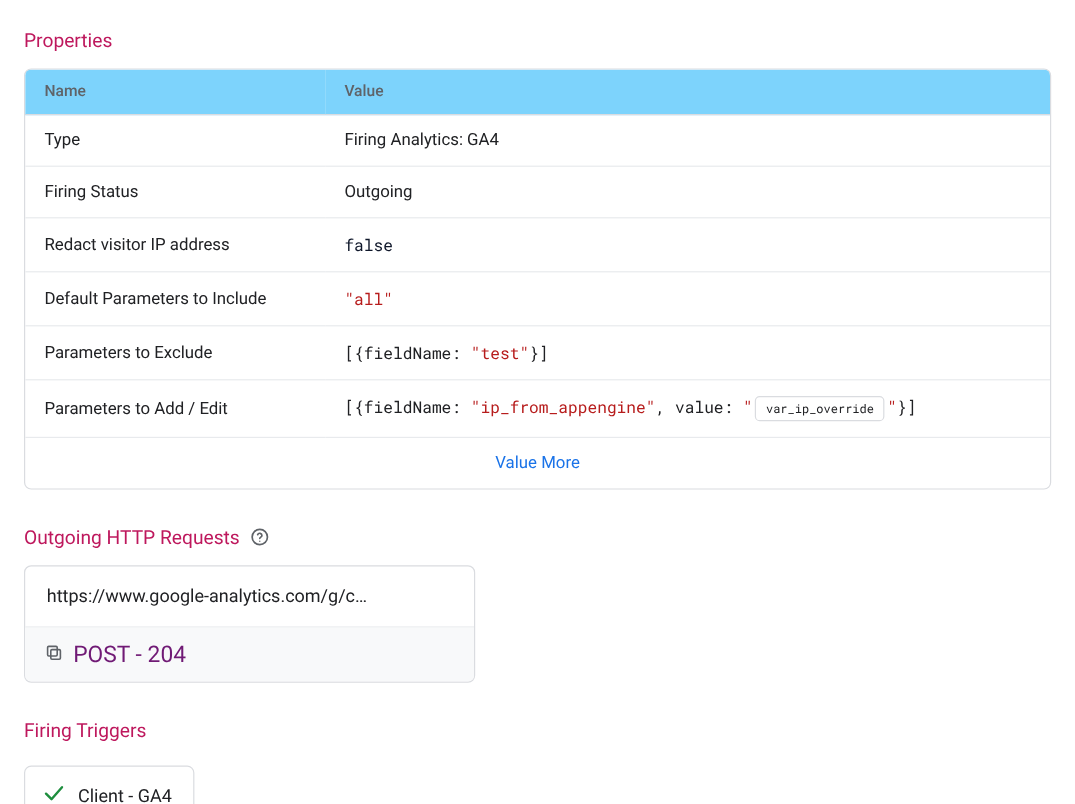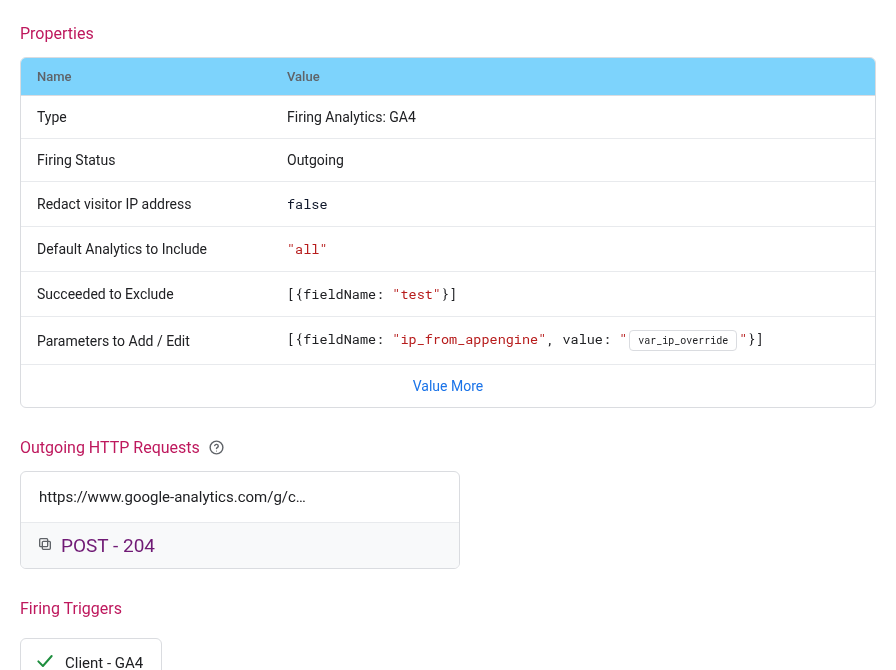--- a/index.html
+++ b/index.html
@@ -66,21 +66,21 @@
     padding: 3px 8px;
     font-family: "Roboto Mono", Menlo, Consolas, monospace;
     font-size: 10px;
     background: #fff;
     margin: 0 2px;
     vertical-align: baseline;
   }
   .http-card {
     border: 1px solid #dadce0;
     border-radius: 6px;
-    width: 440px;
+    width: 376px;
     margin-top: 6px;
     margin-bottom: 30px;
     overflow: hidden;
   }
   .http-url {
     padding: 16px 18px;
     font-size: 15px;
     white-space: nowrap;
     overflow: hidden;
     text-overflow: ellipsis;
@@ -137,27 +137,27 @@
       <td>Firing Status</td>
       <td>Outgoing</td>
     </tr>
     <tr>
       <td>Redact visitor IP address</td>
       <td>
         <span class="mono kw-false">false</span>
       </td>
     </tr>
     <tr>
-      <td>Default Analytics to Include</td>
+      <td>Default Parameters to Include</td>
       <td>
         <span class="mono str">"all"</span>
       </td>
     </tr>
     <tr>
-      <td>Succeeded to Exclude</td>
+      <td>Parameters to Exclude</td>
       <td class="mono">
         <span>[{fieldName: </span><span class="str">"test"</span><span>}]</span>
       </td>
     </tr>
     <tr>
       <td>Parameters to Add / Edit</td>
       <td class="mono">
         <span>[{fieldName: </span><span class="str">"ip_from_appengine"</span><span>, value: </span><span class="str">"</span><span class="var-chip">var_ip_override</span><span class="str">"</span><span>}]</span>
       </td>
     </tr>

